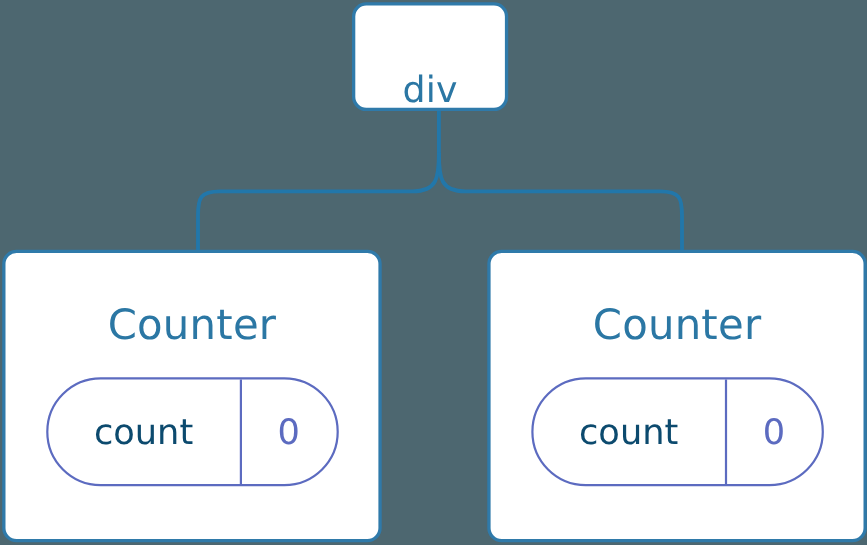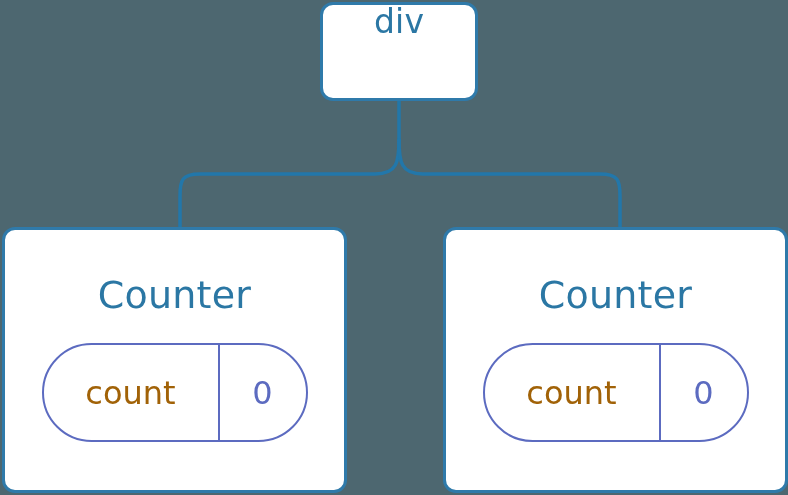--- a/index.html
+++ b/index.html
@@ -30,24 +30,24 @@
     background: #ffffff;
     border: 3px solid #2f7aaa;
     border-radius: 13px;
     box-sizing: border-box;
   }
 
   
   #node-div {
     left: 320px;
     top: 2px;
-    width: 158px;
+    width: 142px;
     height: 99px;
     display: flex;
-    align-items: flex-start;
+    align-items: flex-end;
     justify-content: center;
   }
   .node-tag {
     color: #2b77a4;
     font-size: 33px;
     line-height: 1;
     letter-spacing: 0.2px;
   }
 
   
@@ -87,21 +87,21 @@
     display: flex;
     align-items: stretch;
     background: #ffffff;
   }
   .pill-key {
     flex: 0 0 174px;
     display: flex;
     align-items: center;
     justify-content: center;
     border-right: 2px solid #5c6bc0;
-    color: #a16207;
+    color: #0c4a6e;
     font-size: 32px;
     line-height: 1;
   }
   .pill-value {
     flex: 1 1 auto;
     display: flex;
     align-items: center;
     justify-content: center;
     color: #5c6bc0;
     font-size: 32px;

